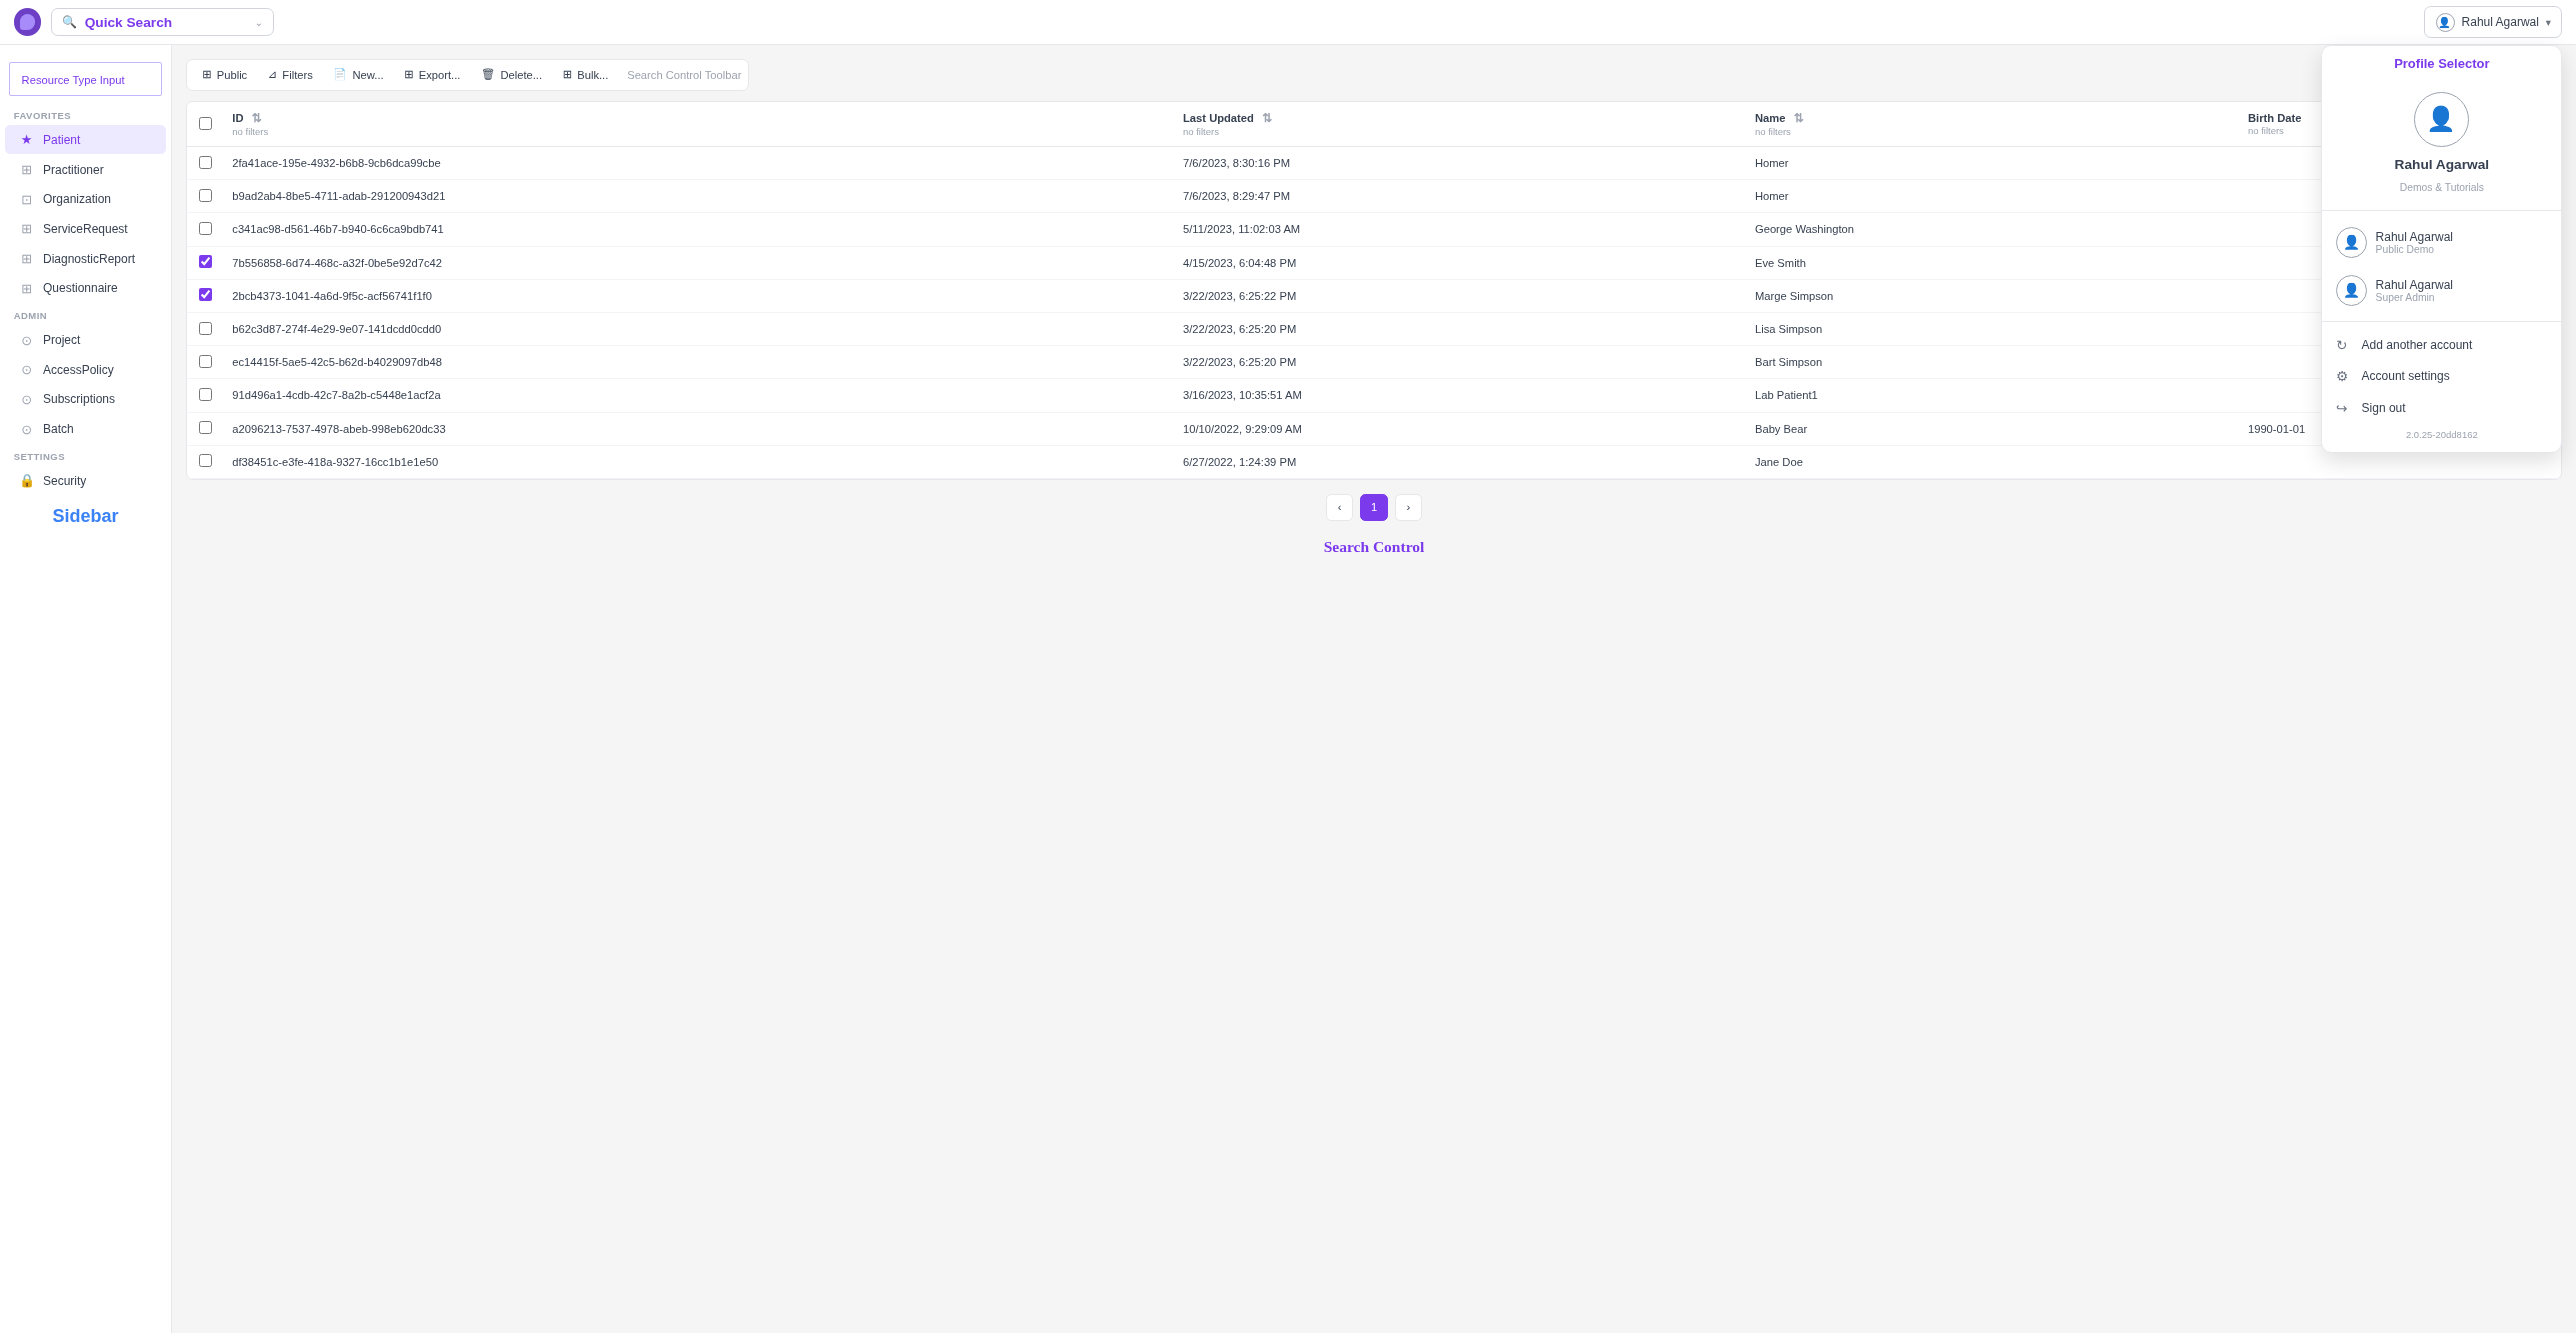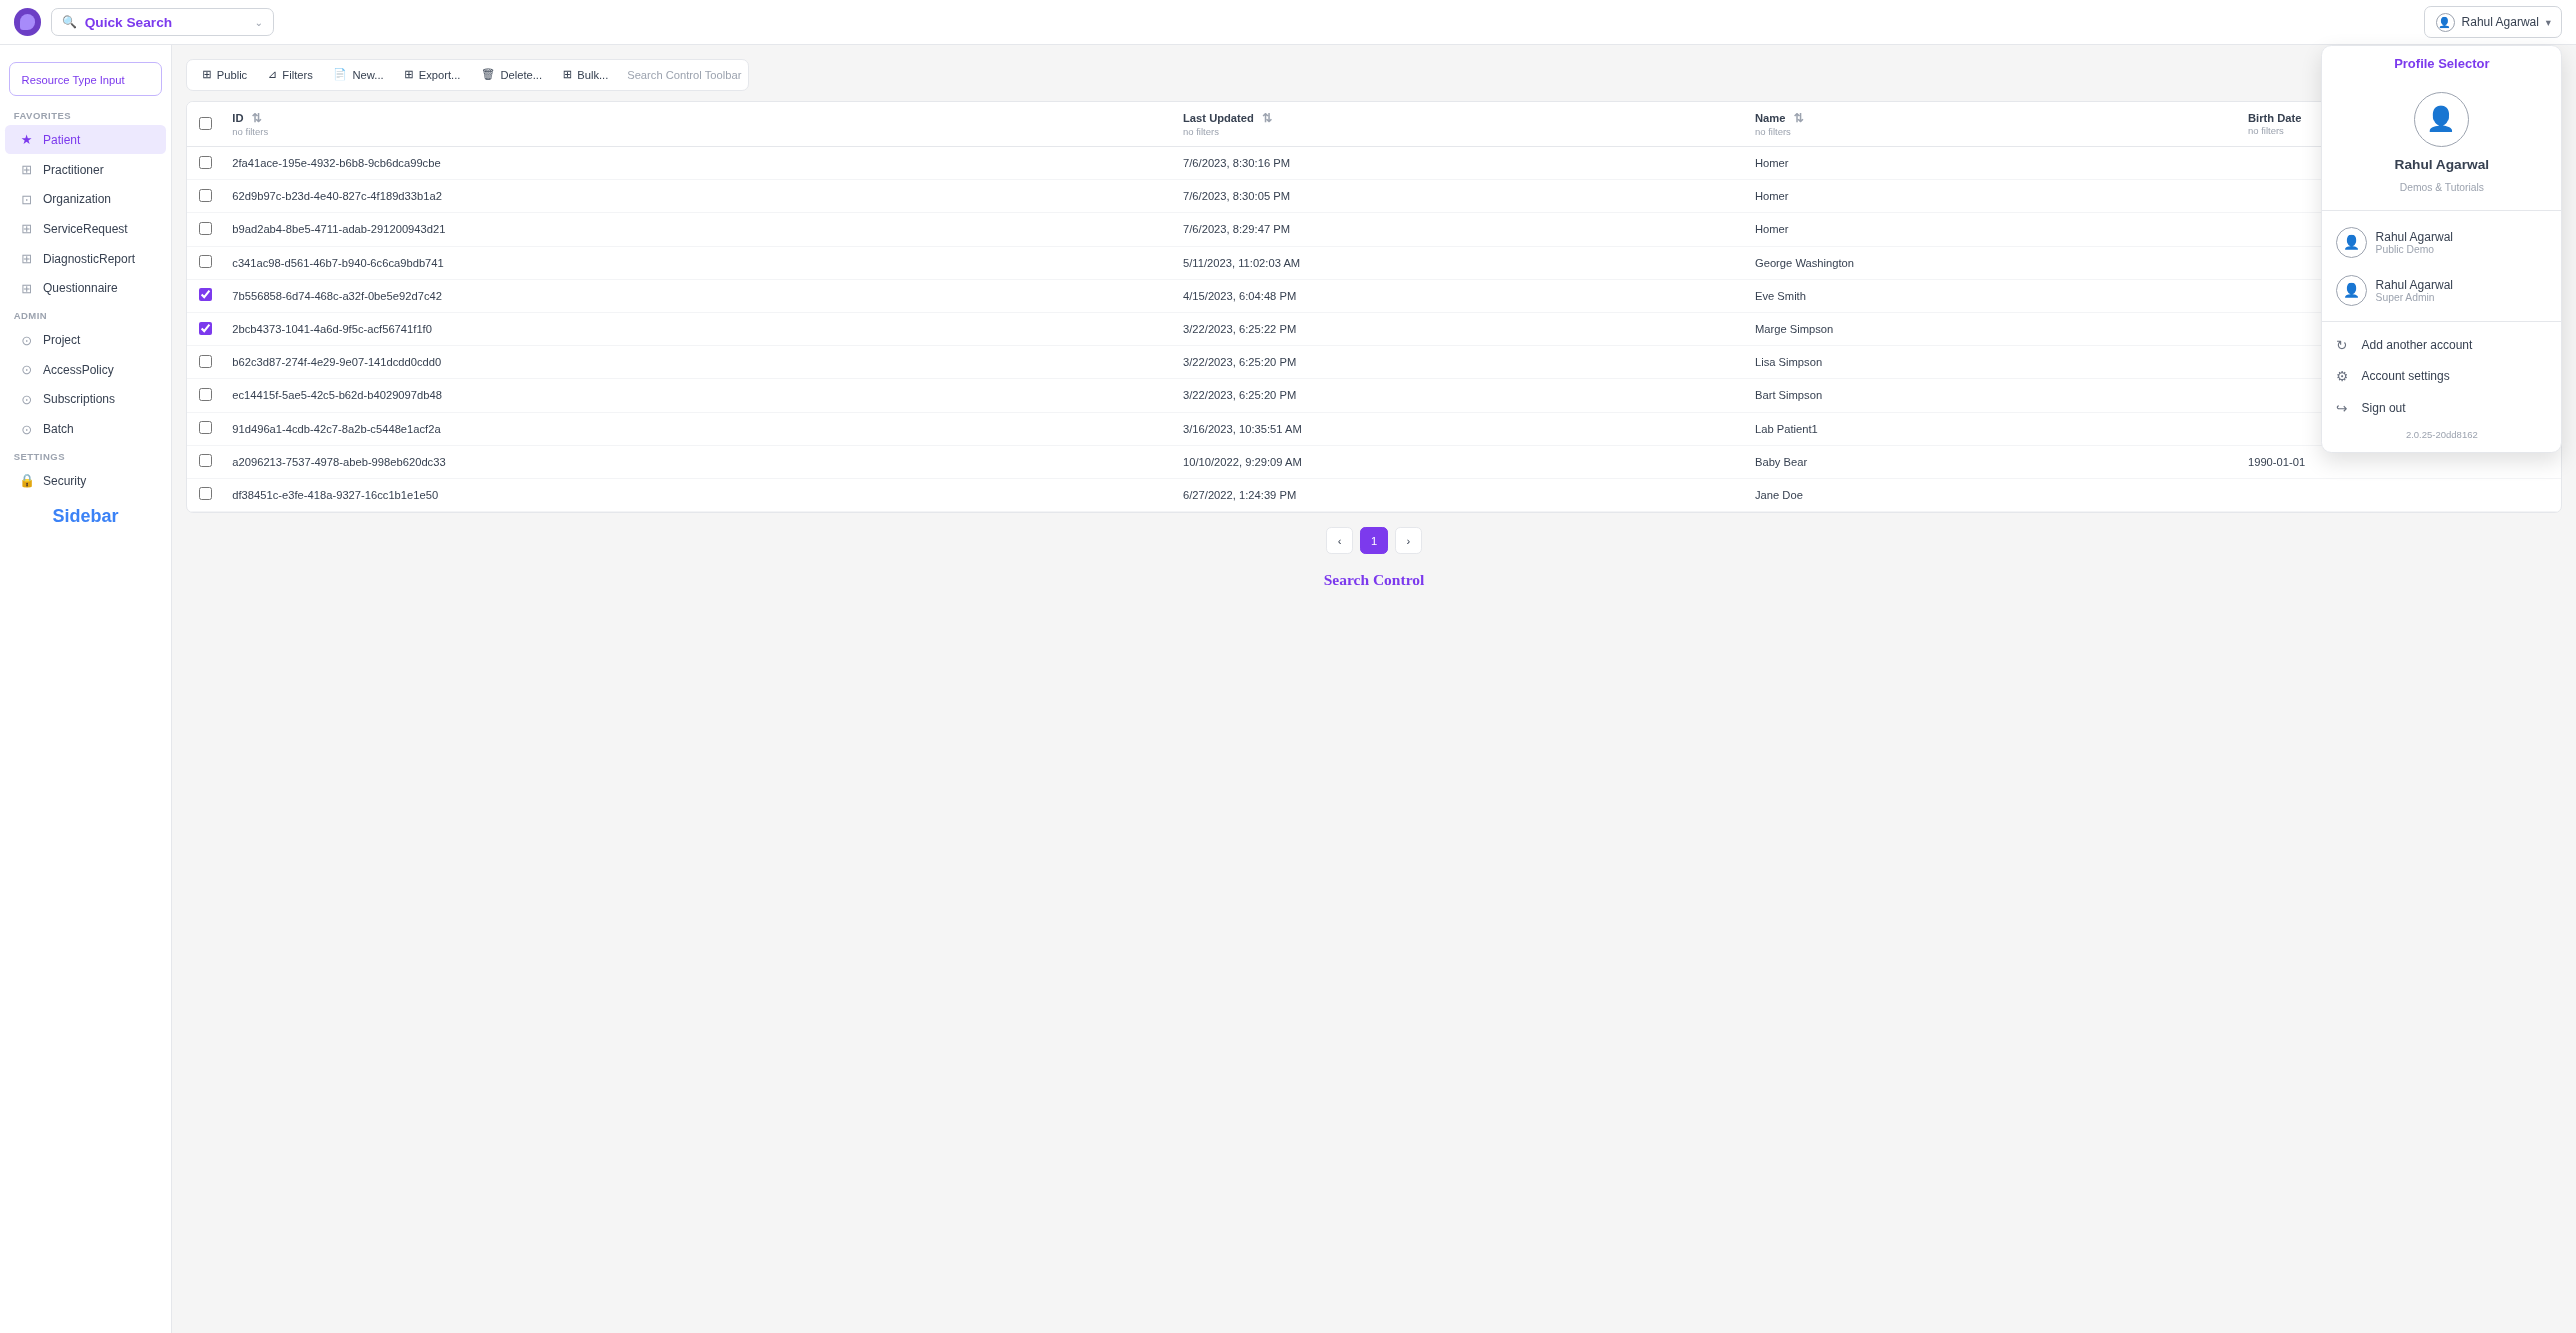--- a/index.html
+++ b/index.html
@@ -24,21 +24,21 @@
     
     .main { display: flex; flex: 1; overflow: hidden; }
 
     
     .sidebar { width: 172px; background: #fff; border-right: 0.9px solid #e5e7eb; padding: 10.3px 0; overflow-y: auto; flex-shrink: 0; }
     .sidebar-section-label { font-size: 9.5px; font-weight: 600; color: #9ca3af; text-transform: uppercase; padding: 6.9px 13.7px 3.4px; letter-spacing: 0.05em; }
     .sidebar-item { display: flex; align-items: center; gap: 8.6px; padding: 6.9px 13.7px; cursor: pointer; font-size: 12px; color: #374151; border-radius: 5.2px; margin: 0.9px 5.2px; }
     .sidebar-item.active { background: #ede9fe; color: #7c3aed; }
     .sidebar-item-icon { font-size: 13px; color: #9ca3af; width: 15.5px; text-align: center; }
     .sidebar-item.active .sidebar-item-icon { color: #7c3aed; }
-    .resource-type-input-box { margin: 6.9px 8.6px; border: 0.9px solid #c4b5fd; border-radius: 7px; padding: 8.6px 12px; cursor: pointer; }
+    .resource-type-input-box { margin: 6.9px 8.6px; border: 0.9px solid #c4b5fd; border-radius: 2px; padding: 8.6px 12px; cursor: pointer; }
     .resource-type-input-label { font-size: 11.2px; color: #7c3aed; font-weight: 500; }
 
     
     .content { flex: 1; overflow: auto; padding: 13.7px; position: relative; }
 
     
     .toolbar { display: flex; align-items: center; gap: 3.4px; margin-bottom: 10.3px; border: 0.9px solid #e5e7eb; border-radius: 6.9px; padding: 3.4px 6.9px; background: #fff; width: fit-content; }
     .toolbar-btn { display: flex; align-items: center; gap: 5.2px; padding: 5.2px 8.6px; border-radius: 5.2px; cursor: pointer; font-size: 11.2px; color: #374151; border: none; background: none; }
     .toolbar-label { font-size: 11.2px; color: #9ca3af; margin-left: 6.9px; }
 
@@ -227,29 +227,20 @@
       </td>
       <td>2fa41ace-195e-4932-b6b8-9cb6dca99cbe</td>
       <td>7/6/2023, 8:30:16 PM</td>
       <td>Homer</td>
       <td></td>
     </tr>
               <tr>
       <td class="checkbox-cell">
         <input type="checkbox" style="">
       </td>
-      <td>62d9b97c-b23d-4e40-827c-4f189d33b1a2</td>
-      <td>7/6/2023, 8:30:05 PM</td>
-      <td>Homer</td>
-      <td></td>
-    </tr>
-              <tr>
-      <td class="checkbox-cell">
-        <input type="checkbox" style="">
-      </td>
       <td>b9ad2ab4-8be5-4711-adab-291200943d21</td>
       <td>7/6/2023, 8:29:47 PM</td>
       <td>Homer</td>
       <td></td>
     </tr>
               <tr>
       <td class="checkbox-cell">
         <input type="checkbox" style="">
       </td>
       <td>c341ac98-d561-46b7-b940-6c6ca9bdb741</td>

